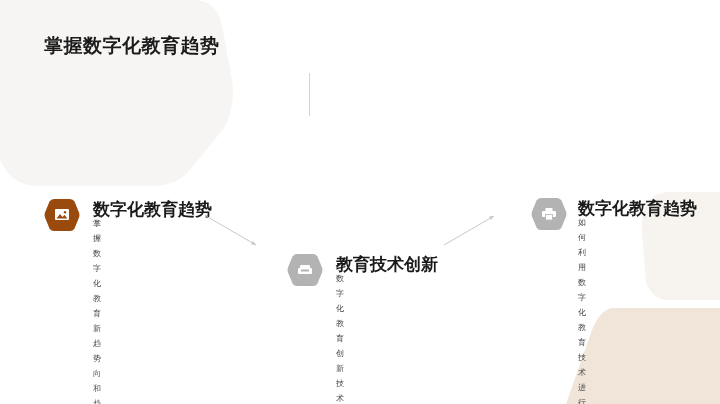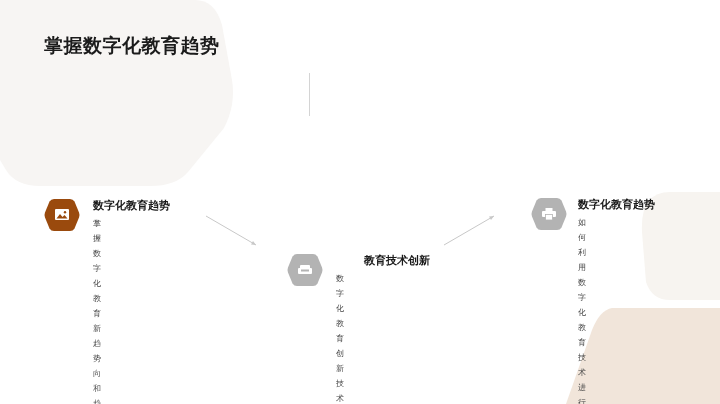--- a/index.html
+++ b/index.html
@@ -8,21 +8,21 @@
     .slide { position:absolute; left:0; top:0; width:720px; height:404px; overflow:hidden; background:#ffffff; }
     .bg { position:absolute; }
     .bg svg { display:block; }
     .title1 { position:absolute; left:44px; top:33px; font-size:19px; font-weight:bold; color:#1b1b1b; letter-spacing:0.5px; white-space:nowrap; }
     .title2 { position:absolute; left:44px; top:101px; font-size:18px; font-weight:bold; color:#1b1b1b; letter-spacing:0.3px; white-space:nowrap; }
     .vline { position:absolute; left:309px; top:73px; width:1px; height:43px; background:#d4d4d4; }
     .subtitle { position:absolute; left:335px; top:80px; font-size:8.5px; color:#333; white-space:nowrap; }
     .item { position:absolute; }
     .hex { position:absolute; width:36px; height:34px; }
     .hex svg { display:block; }
-    .item-title { position:absolute; font-size:11px; font-weight:bold; color:#1a1a1a; white-space:nowrap; }
+    .item-title { position:absolute; font-size:17px; font-weight:bold; color:#1a1a1a; white-space:nowrap; }
     .item-desc { position:absolute; font-size:8px; color:#444; line-height:15px; }
     .arrow { position:absolute; }
   </style>
 </head>
 <body>
 
 <div class="slide">
 
   <div class="bg" style="left:0;top:0;">
     <svg width="240" height="190" viewBox="0 0 240 190">
@@ -72,21 +72,21 @@
     <div class="hex" style="left:287px;top:253px;">
       <svg width="36" height="34" viewBox="0 0 36 34">
         <path d="M10,1 L26,1 Q29,1 30.5,3.5 L35,14.5 Q36,17 35,19.5 L30.5,30.5 Q29,33 26,33 L10,33 Q7,33 5.5,30.5 L1,19.5 Q0,17 1,14.5 L5.5,3.5 Q7,1 10,1 Z" fill="#b3b3b3"></path>
       </svg>
       <svg width="14" height="10" viewBox="0 0 14 10" style="position:absolute;left:11px;top:12px;">
         <rect x="2" y="0" width="10" height="5" rx="1" fill="#ffffff"></rect>
         <rect x="0" y="3" width="14" height="6" rx="1" fill="#ffffff"></rect>
         <rect x="3" y="4.5" width="8" height="2" fill="#b3b3b3"></rect>
       </svg>
     </div>
-    <div class="item-title" style="left:336px;top:253px;margin-left:28px;">教育技术创新</div>
+    <div class="item-title" style="left:336px;top:253px;">教育技术创新</div>
     <div class="item-desc" style="left:336px;top:271px;">
       <div>数字化教育创新技术</div>
 
     </div>
   </div>
 
   <div class="arrow" style="left:442px;top:213px;">
     <svg width="56" height="34" viewBox="0 0 56 34">
       <line x1="2" y1="32" x2="52" y2="3" stroke="#c8c8c8" stroke-width="1"></line>
       <path d="M52,3 L49,7 L47,3.5 Z" fill="#c8c8c8"></path>

